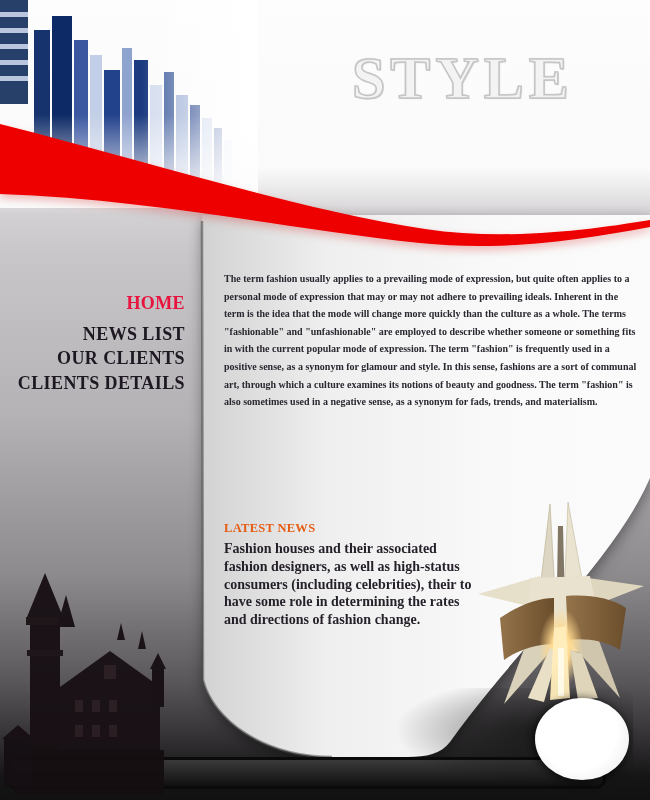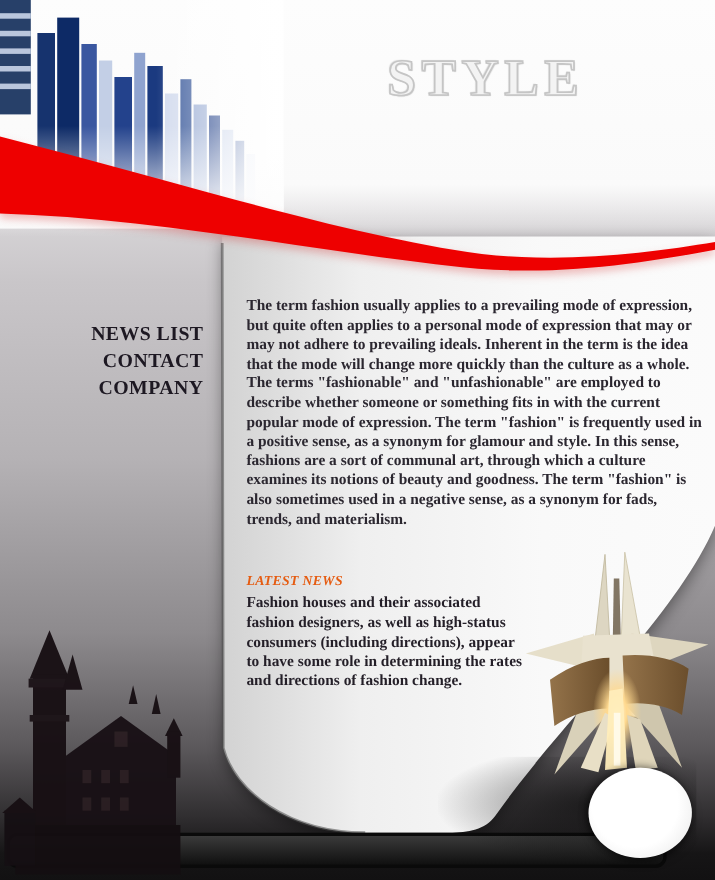--- a/index.html
+++ b/index.html
@@ -9,34 +9,34 @@
     background:linear-gradient(180deg,#f6f6f6 0%,#dbd9db 22%,#c9c6c9 32%,
       #b5b2b5 52%,#8d8a8d 72%,#5b585b 85%,#2f2d2f 93%,#161516 97%,#121112 100%);
   }
   .abs{position:absolute;}
   
   #topband{left:0;top:0;width:650px;height:215px;
     background:linear-gradient(180deg,#fdfdfd 0%,#fafafa 78%,rgba(250,250,250,0) 100%);}
   
   #logo{left:352px;top:48px;width:260px;}
   #logo-title{
-    font-size:47px;font-weight:bold;letter-spacing:5px;line-height:1;
+    font-size:60px;font-weight:bold;letter-spacing:5px;line-height:1;
     color:#f3f3f3;-webkit-text-stroke:1.5px #c5c5c5;
     text-shadow:1px 1px 1px #cfcfcf, -1px -1px 1px #dcdcdc;}
   #logo-sub{font-size:18.5px;font-weight:bold;color:#151515;letter-spacing:0.5px;margin-top:4px;}
   
   #nav{left:0;top:291px;width:185px;text-align:right;}
   .nav-item{font-size:18px;font-weight:bold;color:#1d1822;letter-spacing:0.4px;
     line-height:24.5px;cursor:pointer;}
   .nav-item.active{color:#e8133f;margin-bottom:6px;}
   
-  #intro{left:224px;top:270px;width:416px;font-size:14px;font-weight:bold;
+  #intro{left:224px;top:270px;width:416px;font-size:10px;font-weight:bold;
     color:#2b2730;line-height:17.6px;}
   #news{left:224px;top:521px;width:256px;}
-  #news-heading{font-size:12.5px;font-weight:bold;color:#e55c12;letter-spacing:0.3px;font-style:italic;}
+  #news-heading{font-size:12.5px;font-weight:bold;color:#e55c12;letter-spacing:0.3px;}
   #news-body{margin-top:4px;font-size:14px;font-weight:bold;color:#241f28;line-height:17.8px;}
   
   #footer-bar{left:6px;top:757px;width:600px;height:32px;box-sizing:border-box;
     border:3px solid #0a0a0a;border-radius:10px;
     background:linear-gradient(180deg,#3a3a3a,#101010);}
   
   #corner-circle{left:535px;top:698px;width:94px;height:82px;border-radius:50%;
     background:radial-gradient(circle at 45% 40%,#ffffff 55%,#efefef 82%,#dddddd 100%);
     box-shadow:0 3px 9px rgba(0,0,0,.55), -3px -2px 7px rgba(0,0,0,.3);}
   #star-shadow{left:398px;top:688px;width:235px;height:95px;
@@ -105,29 +105,31 @@
   <svg class="abs" style="left:0;top:110px;overflow:visible" width="650" height="150" viewBox="0 0 650 150">
     <path d="M0,14 C150,52 300,100 425,119 C505,131 590,120 650,110
              L650,117 C585,129 505,142 420,133 C290,119 140,88 0,84 Z" fill="#ee0000" style="filter:drop-shadow(0 4px 4px rgba(210,30,30,.3))"></path>
   </svg>
 
   <div class="abs" id="logo">
     <div id="logo-title">STYLE</div>
   </div>
 
   <div class="abs" id="nav">
+    <div class="nav-item active">HOME</div>
     <div class="nav-item">NEWS LIST</div>
-    <div class="nav-item">CONTACT COMPANY</div>
+    <div class="nav-item">OUR CLIENTS</div>
+    <div class="nav-item">CLIENTS DETAILS</div>
   </div>
 
   <div class="abs" id="intro">The term fashion usually applies to a prevailing mode of expression, but quite often applies to a personal mode of expression that may or may not adhere to prevailing ideals. Inherent in the term is the idea that the mode will change more quickly than the culture as a whole. The terms "fashionable" and "unfashionable" are employed to describe whether someone or something fits in with the current popular mode of expression. The term "fashion" is frequently used in a positive sense, as a synonym for glamour and style. In this sense, fashions are a sort of communal art, through which a culture examines its notions of beauty and goodness. The term "fashion" is also sometimes used in a negative sense, as a synonym for fads, trends, and materialism.</div>
 
   <div class="abs" id="news">
     <div id="news-heading">LATEST NEWS</div>
-    <div id="news-body">Fashion houses and their associated fashion designers, as well as high-status consumers (including directions), appear to have some role in determining the rates and directions of fashion change.</div>
+    <div id="news-body">Fashion houses and their associated fashion designers, as well as high-status consumers (including celebrities), their to have some role in determining the rates and directions of fashion change.</div>
   </div>
 
   <div class="abs" id="footer-bar"></div>
 
   <div class="abs" id="star-shadow"></div>
 
   <svg class="abs" style="left:0;top:565px" width="180" height="235" viewBox="0 0 180 235">
     <g fill="#170f13" opacity="0.96">
       <polygon points="27,52 45,8 63,52"></polygon>
       <rect x="30" y="48" width="30" height="162"></rect>

